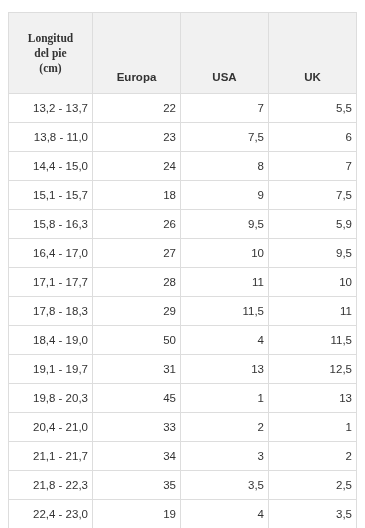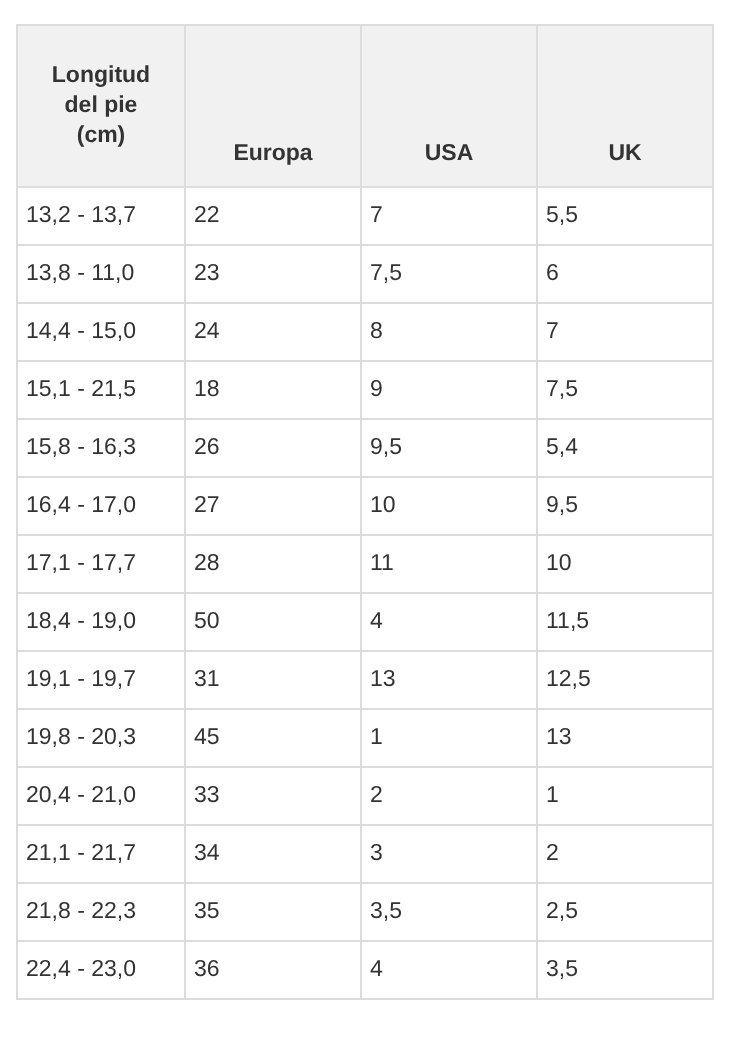--- a/index.html
+++ b/index.html
@@ -42,28 +42,29 @@
     text-align: center;
     font-size: 11.5px;
     font-weight: bold;
     color: #333333;
     line-height: 15px;
   }
 
   table.size-table th.multiline {
     vertical-align: middle;
     padding-bottom: 0;
+    font-family: Liberation Serif, serif;
   }
 
   table.size-table td {
     background: #ffffff;
     border: 1px solid #dddddd;
     height: 28px;
     padding: 0 4px;
-    text-align: left;
+    text-align: right;
     vertical-align: middle;
     font-size: 11.5px;
     font-weight: normal;
     color: #333333;
     line-height: 14px;
   }
 </style>
 </head>
 <body>
 
@@ -100,42 +101,48 @@
           <td>7,5</td>
           <td>6</td>
         </tr>
         <tr>
           <td>14,4 - 15,0</td>
           <td>24</td>
           <td>8</td>
           <td>7</td>
         </tr>
         <tr>
-          <td>15,1 - 21,5</td>
+          <td>15,1 - 15,7</td>
           <td>18</td>
           <td>9</td>
           <td>7,5</td>
         </tr>
         <tr>
           <td>15,8 - 16,3</td>
           <td>26</td>
           <td>9,5</td>
-          <td>5,4</td>
+          <td>5,9</td>
         </tr>
         <tr>
           <td>16,4 - 17,0</td>
           <td>27</td>
           <td>10</td>
           <td>9,5</td>
         </tr>
         <tr>
           <td>17,1 - 17,7</td>
           <td>28</td>
           <td>11</td>
           <td>10</td>
+        </tr>
+        <tr>
+          <td>17,8 - 18,3</td>
+          <td>29</td>
+          <td>11,5</td>
+          <td>11</td>
         </tr>
         <tr>
           <td>18,4 - 19,0</td>
           <td>50</td>
           <td>4</td>
           <td>11,5</td>
         </tr>
         <tr>
           <td>19,1 - 19,7</td>
           <td>31</td>
@@ -161,19 +168,19 @@
           <td>2</td>
         </tr>
         <tr>
           <td>21,8 - 22,3</td>
           <td>35</td>
           <td>3,5</td>
           <td>2,5</td>
         </tr>
         <tr>
           <td>22,4 - 23,0</td>
-          <td>36</td>
+          <td>19</td>
           <td>4</td>
           <td>3,5</td>
         </tr>
       </tbody>
   </table>
 </div>
 
 </body></html>

